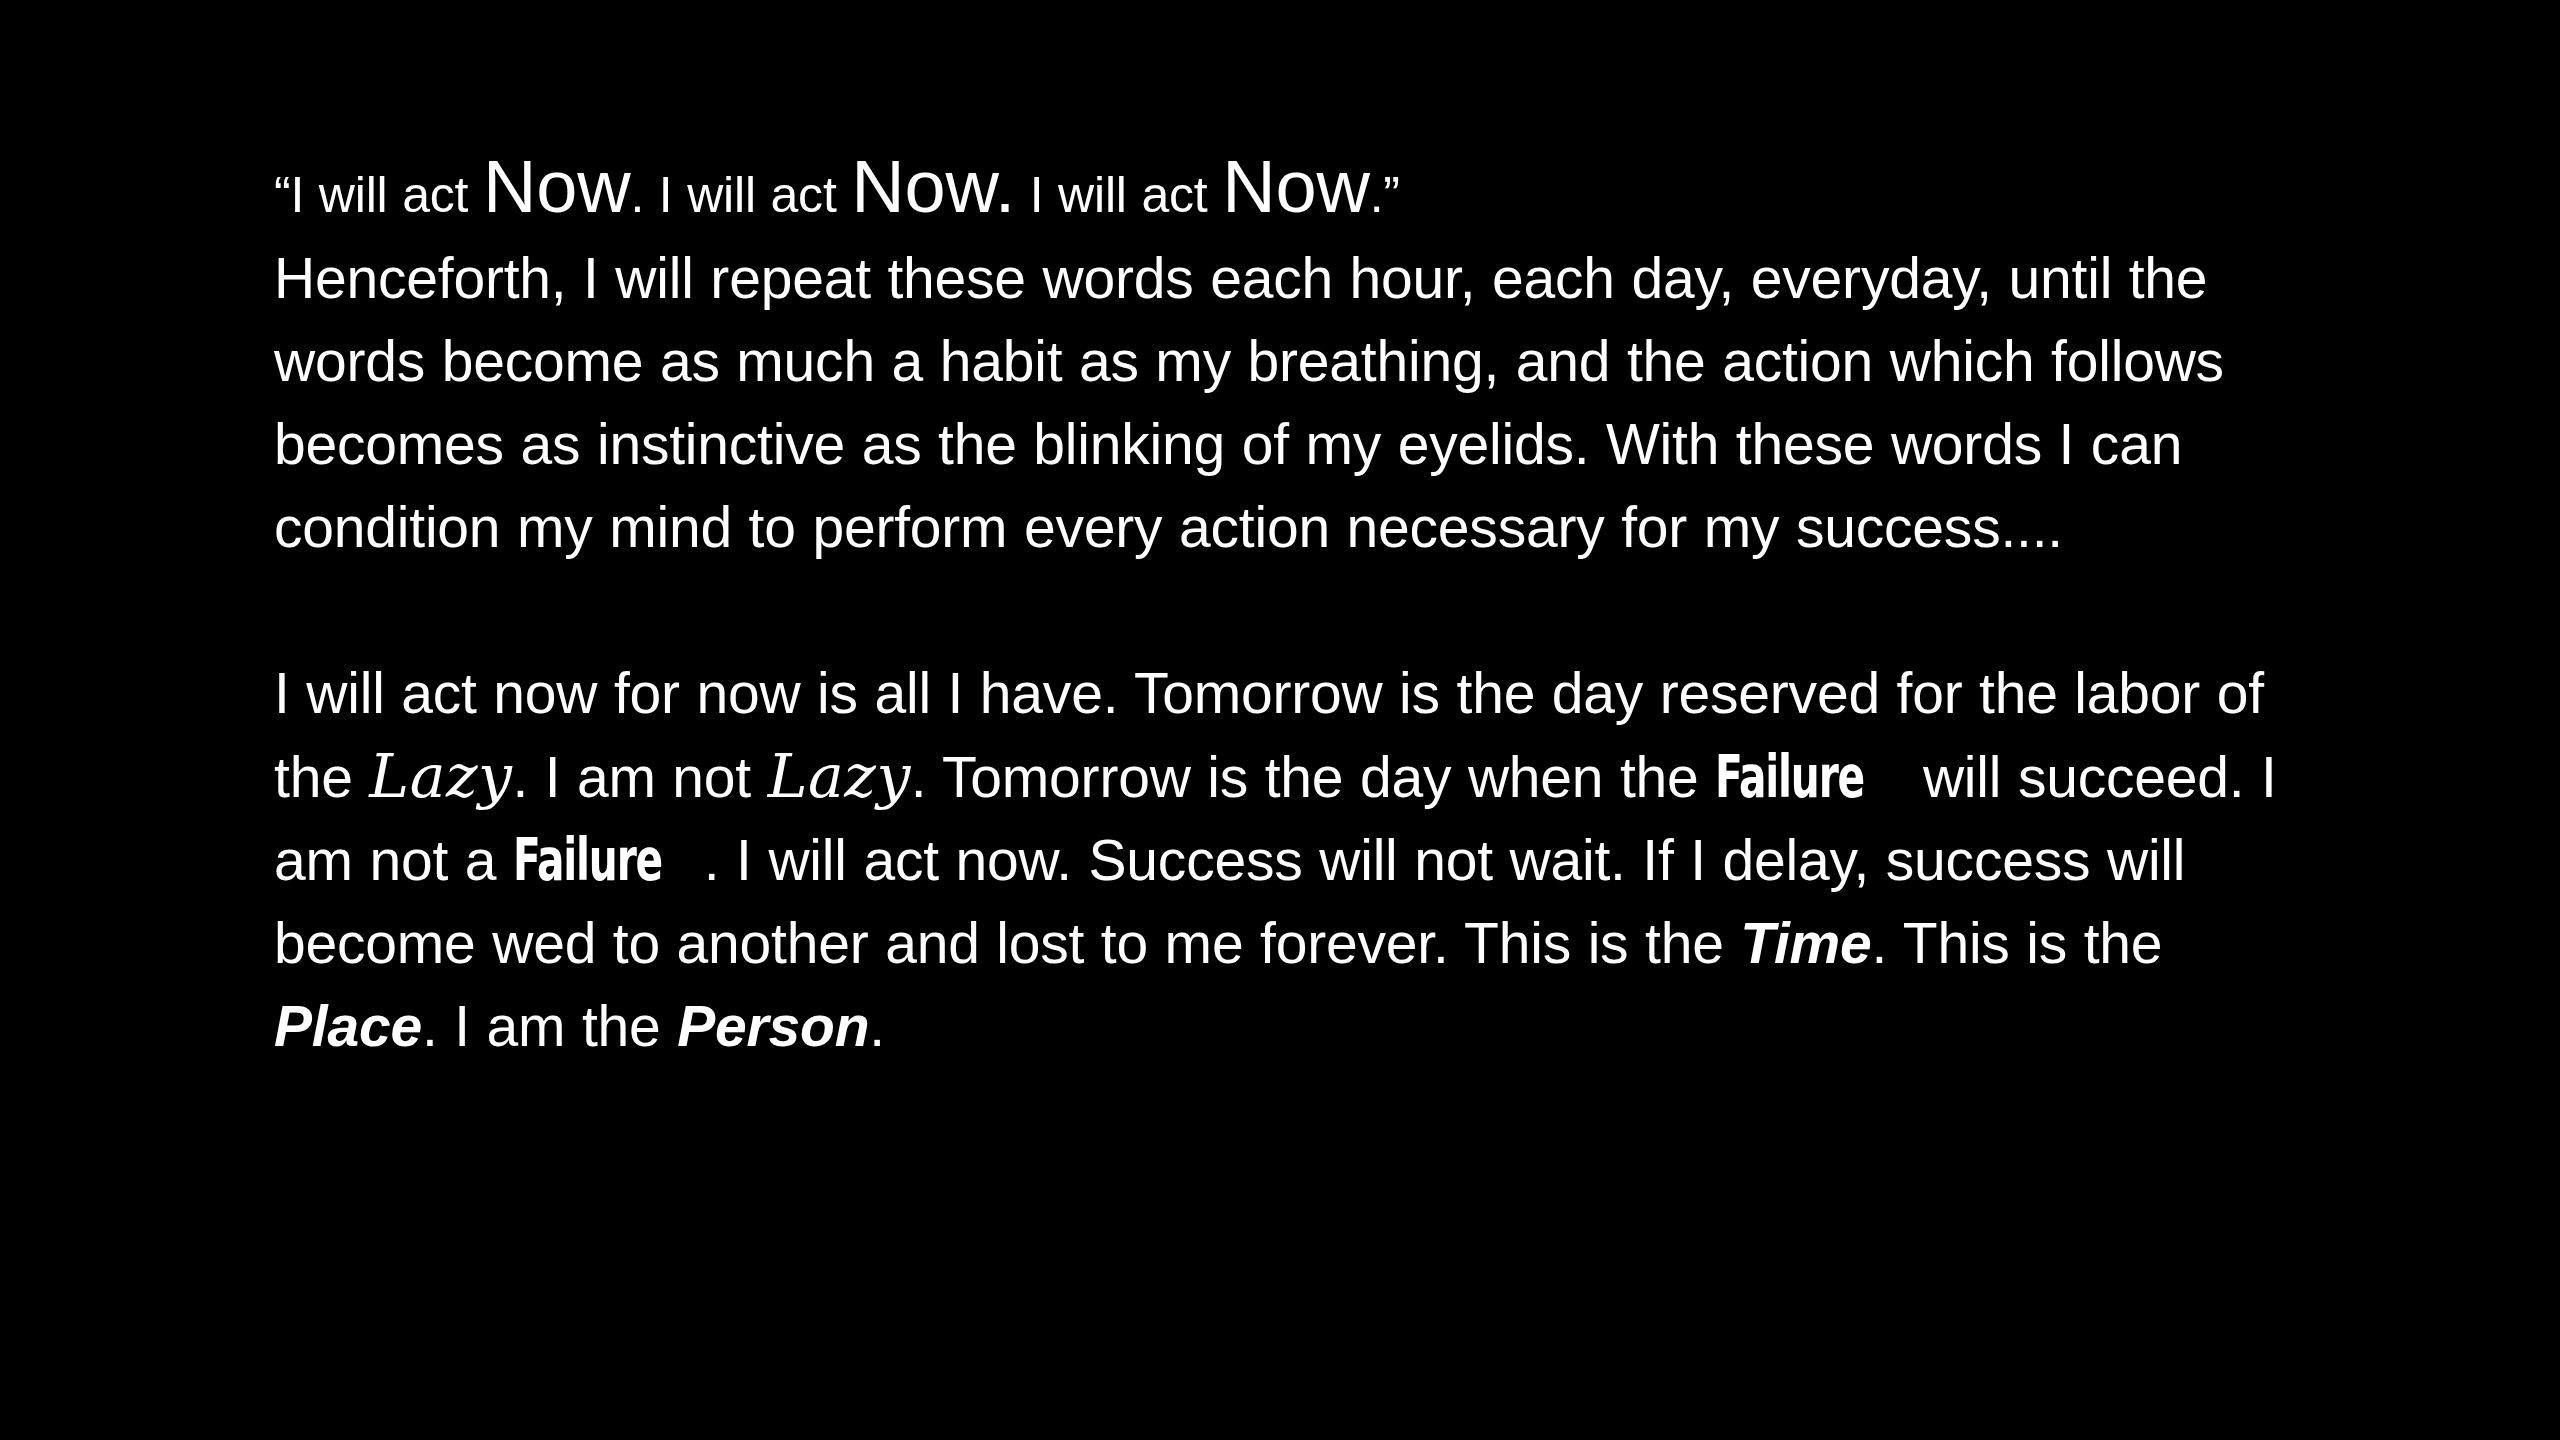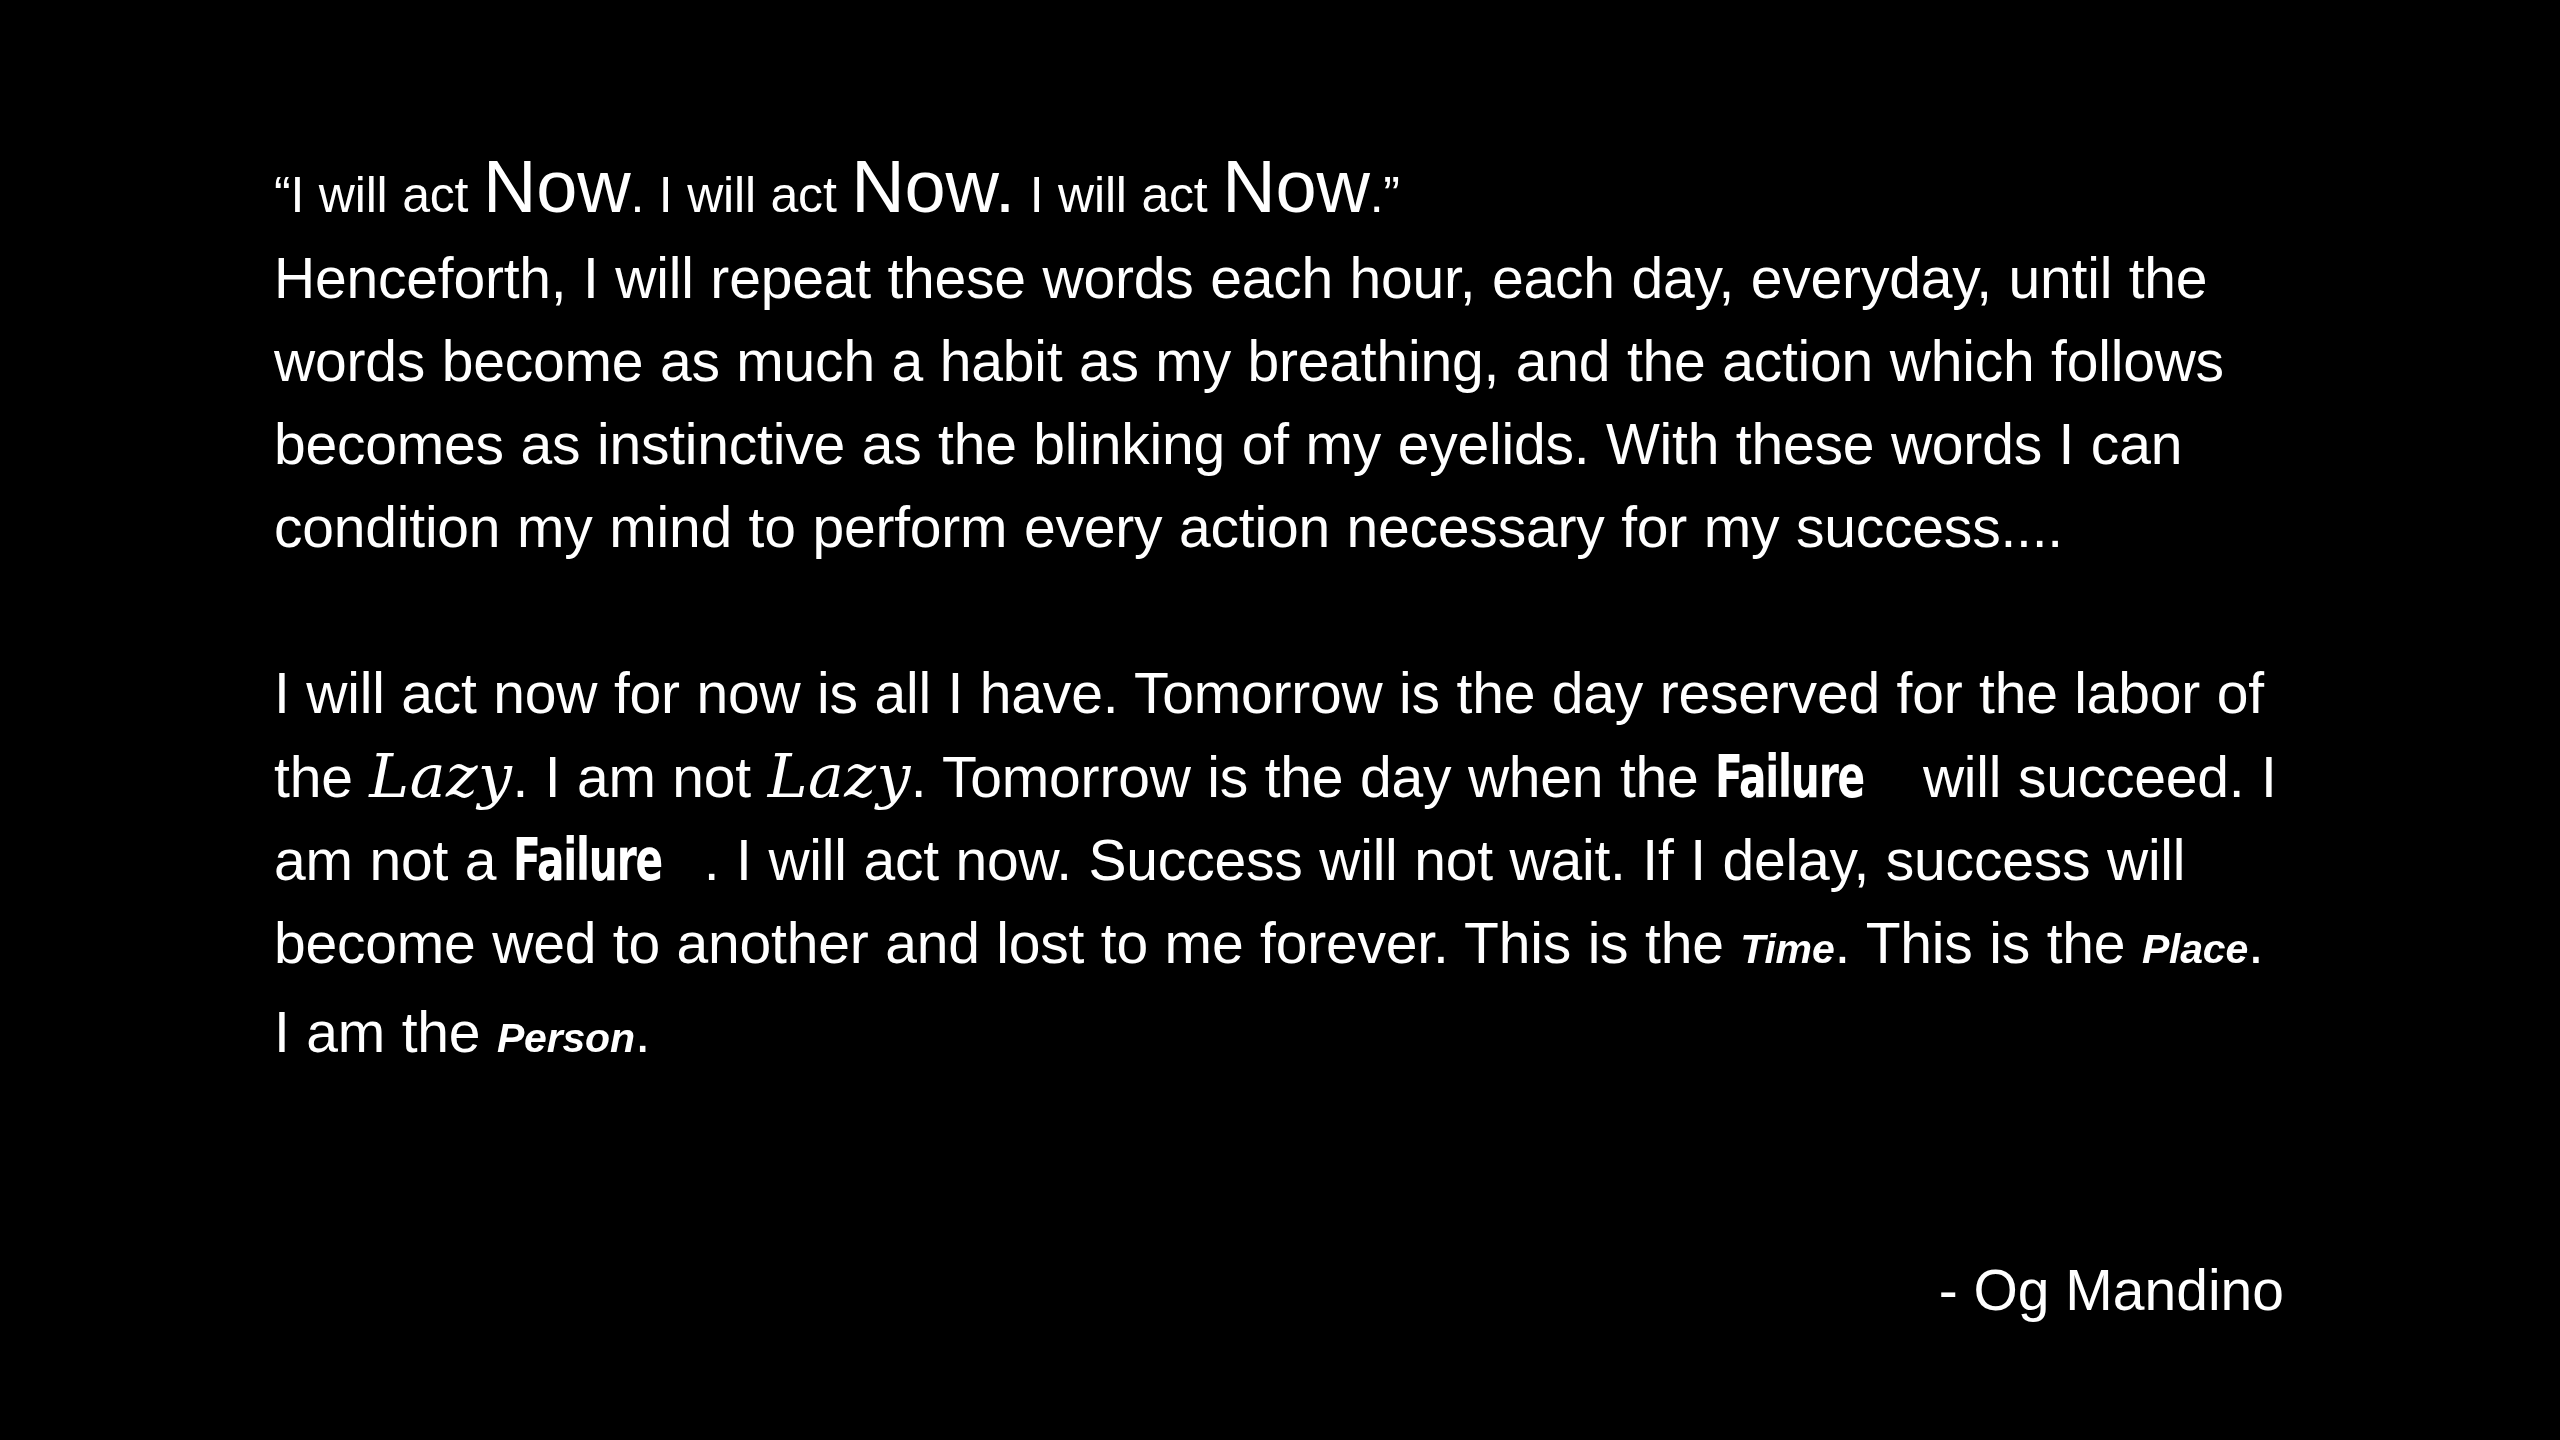--- a/index.html
+++ b/index.html
@@ -73,21 +73,21 @@
     letter-spacing: -1.5px;
     transform: scaleX(0.78);
     display: inline-block;
     transform-origin: left center;
   }
 
   
   .bold-ital {
     font-weight: 700;
     font-style: italic;
-    font-size: 41px;
+    font-size: 57px;
   }
 
   .attribution {
     position: absolute;
     left: 274px;
     top: 1255px;
     width: 2010px;
     text-align: right;
     font-family: "Liberation Sans", sans-serif;
     font-size: 57px;
@@ -101,15 +101,14 @@
 <div class="quote-canvas" style="background: rgb(0, 0, 0); text-decoration: underline;">
 
   <div class="quote-body">
 
     <p class="para para-first"><span class="small-run">“I will act </span><span class="now-big">Now</span><span class="small-run">. I will act </span><span class="now-big">Now.</span><span class="small-run"> I will act </span><span class="now-big">Now</span><span class="small-run">.”</span><br><span>Henceforth, I will repeat these words each hour, each day, everyday, until the words become as much a habit as my breathing, and the action which follows becomes as instinctive as the blinking of my eyelids. With these words I can condition my mind to perform every action necessary for my success....</span></p>
 
     <p class="para para-second"><span>I will act now for now is all I have. Tomorrow is the day reserved for the labor of the </span><span class="lazy">Lazy</span><span>. I am not </span><span class="lazy">Lazy</span><span>. Tomorrow is the day when the </span><span class="failure">Failure</span><span> will succeed. I am not a </span><span class="failure">Failure</span><span>. I will act now. Success will not wait. If I delay, success will become wed to another and lost to me forever. This is the </span><span class="bold-ital">Time</span><span>. This is the </span><span class="bold-ital">Place</span><span>. I am the </span><span class="bold-ital">Person</span><span>.</span></p>
 
   </div>
 
-  <div class="attribution">- Og Mandino</div>
 
 </div>
 
 </body></html>

